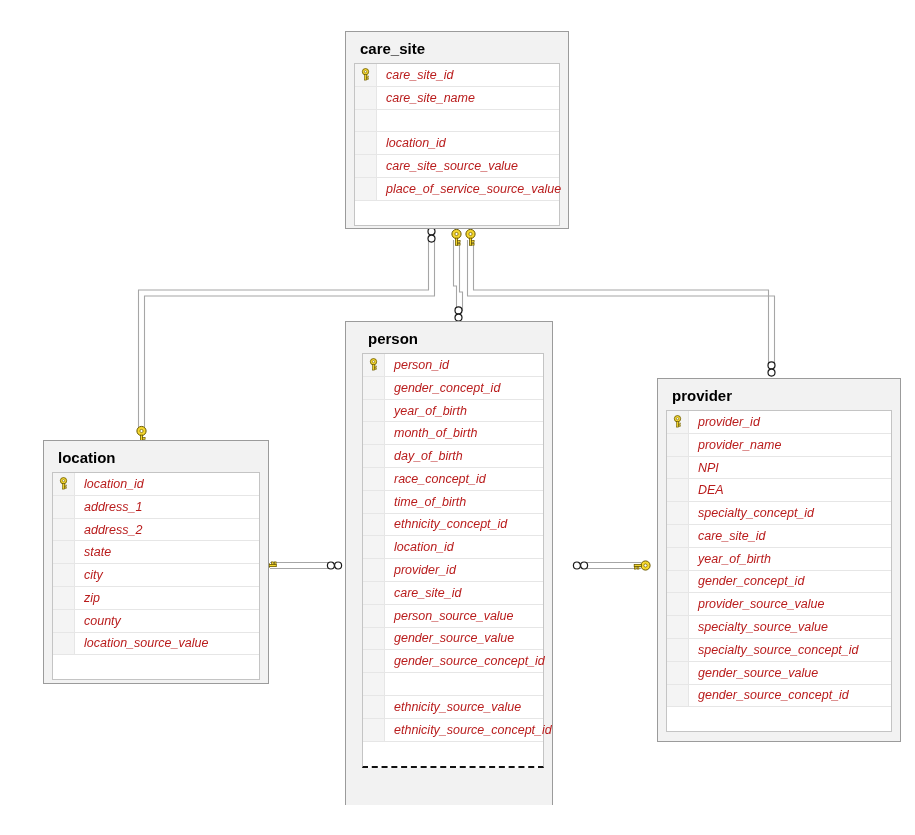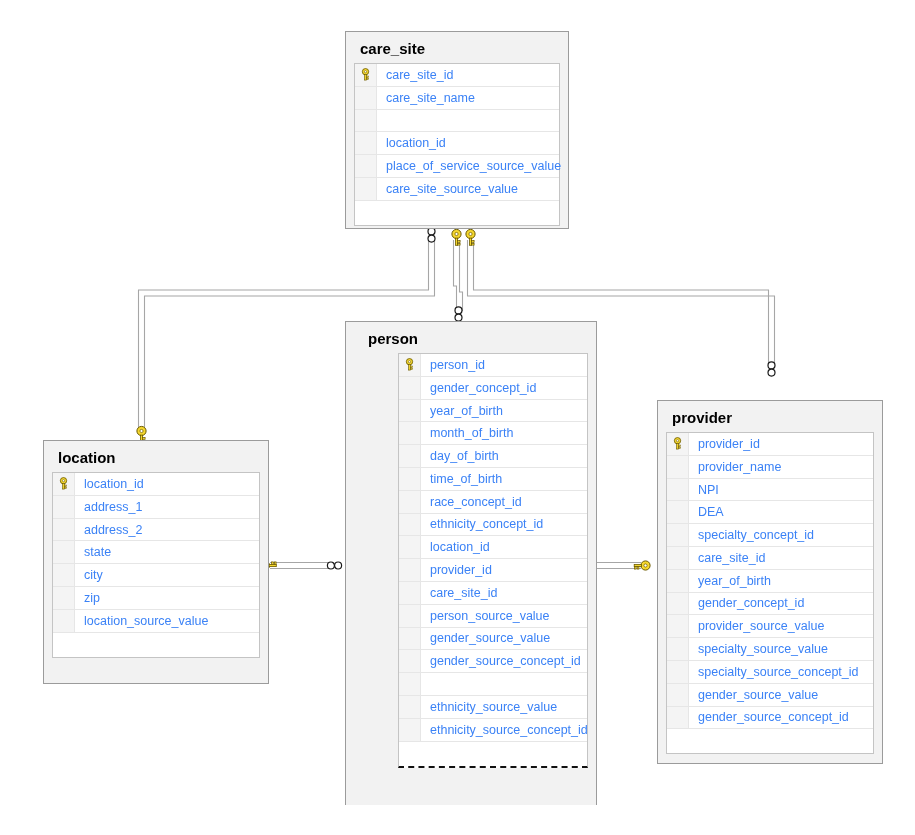--- a/index.html
+++ b/index.html
@@ -31,21 +31,21 @@
     line-height:20px;
     padding:1px 0 4px 6px;
     letter-spacing:0px;
     white-space:nowrap;
   }
   .grid{
     background:#ffffff;
     border:1px solid #c4c4c4;
     box-sizing:border-box;
   }
-  .entity.cut .grid{border-bottom:2px dashed #111111;margin-left:36px;}
+  .entity.cut .grid{border-bottom:2px dashed #111111;}
   .frow{
     display:flex;
     align-items:center;
     height:22.8px;
     border-bottom:1px solid #e6e6e6;
     box-sizing:border-box;
   }
   .frow:last-child{border-bottom:none;}
   .gutter{
     width:22px;
@@ -53,24 +53,25 @@
     height:100%;
     background:#f4f4f4;
     border-right:1px solid #e6e6e6;
     box-sizing:border-box;
     display:flex;
     align-items:center;
     justify-content:center;
   }
   .fname{
     font-size:12.5px;
-    color:#3b82f6;
+    color:#b91c1c;
     padding-left:9px;
     white-space:nowrap;
     line-height:22px;
+    font-style:italic;
   }
   .emptyrow{height:24px;border-bottom:none;background:#ffffff;}
   .keyglyph{display:block;width:11px;height:13px;}
 </style>
 </head>
 <body>
 
 <div id="canvas">
 
   <svg id="wires" viewBox="0 0 915 835" width="915" height="835">
@@ -157,32 +158,32 @@
           </div>
           <div class="frow">
             <div class="gutter"></div>
           </div>
           <div class="frow">
             <div class="gutter"></div>
             <div class="fname">location_id</div>
           </div>
           <div class="frow">
             <div class="gutter"></div>
+            <div class="fname">care_site_source_value</div>
+          </div>
+          <div class="frow">
+            <div class="gutter"></div>
             <div class="fname">place_of_service_source_value</div>
-          </div>
-          <div class="frow">
-            <div class="gutter"></div>
-            <div class="fname">care_site_source_value</div>
           </div>
           <div class="frow emptyrow">
             <div class="gutter" style="background: rgb(255, 255, 255); border-right: none;"></div>
           </div>
         </div>
       </div>
-      <div class="entity cut" style="left: 345px; top: 321px; width: 252px; height: 484px; padding-left: 16px;">
+      <div class="entity cut" style="left: 345px; top: 321px; width: 208px; height: 484px; padding-left: 16px;">
         <div class="entity-title">person</div>
         <div class="grid">
           <div class="frow">
             <div class="gutter">
               <svg class="keyglyph" viewBox="0 0 11 14" xmlns="http://www.w3.org/2000/svg">
                 <circle cx="5.5" cy="4" r="3.4" fill="#f5d72e" stroke="#6b5a00" stroke-width="0.9"></circle>
                 <circle cx="5.5" cy="4" r="1.2" fill="#ffffff" stroke="#6b5a00" stroke-width="0.6"></circle>
                 <rect x="4.6" y="7" width="1.8" height="6" fill="#f5d72e" stroke="#6b5a00" stroke-width="0.7"></rect>
                 <rect x="6.3" y="8.6" width="2.2" height="1.4" fill="#f5d72e" stroke="#6b5a00" stroke-width="0.6"></rect>
                 <rect x="6.3" y="10.9" width="2.2" height="1.4" fill="#f5d72e" stroke="#6b5a00" stroke-width="0.6"></rect>
@@ -201,25 +202,25 @@
           <div class="frow">
             <div class="gutter"></div>
             <div class="fname">month_of_birth</div>
           </div>
           <div class="frow">
             <div class="gutter"></div>
             <div class="fname">day_of_birth</div>
           </div>
           <div class="frow">
             <div class="gutter"></div>
+            <div class="fname">race_concept_id</div>
+          </div>
+          <div class="frow">
+            <div class="gutter"></div>
             <div class="fname">time_of_birth</div>
-          </div>
-          <div class="frow">
-            <div class="gutter"></div>
-            <div class="fname">race_concept_id</div>
           </div>
           <div class="frow">
             <div class="gutter"></div>
             <div class="fname">ethnicity_concept_id</div>
           </div>
           <div class="frow">
             <div class="gutter"></div>
             <div class="fname">location_id</div>
           </div>
           <div class="frow">
@@ -251,21 +252,21 @@
           </div>
           <div class="frow">
             <div class="gutter"></div>
             <div class="fname">ethnicity_source_concept_id</div>
           </div>
           <div class="frow emptyrow">
             <div class="gutter" style="background: rgb(255, 255, 255); border-right: none;"></div>
           </div>
         </div>
       </div>
-      <div class="entity" style="left: 657px; top: 400px; width: 226px; height: 364px;">
+      <div class="entity" style="left: 657px; top: 378px; width: 244px; height: 364px;">
         <div class="entity-title">provider</div>
         <div class="grid">
           <div class="frow">
             <div class="gutter">
               <svg class="keyglyph" viewBox="0 0 11 14" xmlns="http://www.w3.org/2000/svg">
                 <circle cx="5.5" cy="4" r="3.4" fill="#f5d72e" stroke="#6b5a00" stroke-width="0.9"></circle>
                 <circle cx="5.5" cy="4" r="1.2" fill="#ffffff" stroke="#6b5a00" stroke-width="0.6"></circle>
                 <rect x="4.6" y="7" width="1.8" height="6" fill="#f5d72e" stroke="#6b5a00" stroke-width="0.7"></rect>
                 <rect x="6.3" y="8.6" width="2.2" height="1.4" fill="#f5d72e" stroke="#6b5a00" stroke-width="0.6"></rect>
                 <rect x="6.3" y="10.9" width="2.2" height="1.4" fill="#f5d72e" stroke="#6b5a00" stroke-width="0.6"></rect>
@@ -356,20 +357,24 @@
           <div class="frow">
             <div class="gutter"></div>
             <div class="fname">city</div>
           </div>
           <div class="frow">
             <div class="gutter"></div>
             <div class="fname">zip</div>
           </div>
           <div class="frow">
             <div class="gutter"></div>
+            <div class="fname">county</div>
+          </div>
+          <div class="frow">
+            <div class="gutter"></div>
             <div class="fname">location_source_value</div>
           </div>
           <div class="frow emptyrow">
             <div class="gutter" style="background: rgb(255, 255, 255); border-right: none;"></div>
           </div>
         </div>
       </div>
     </div>
 
 </div>

